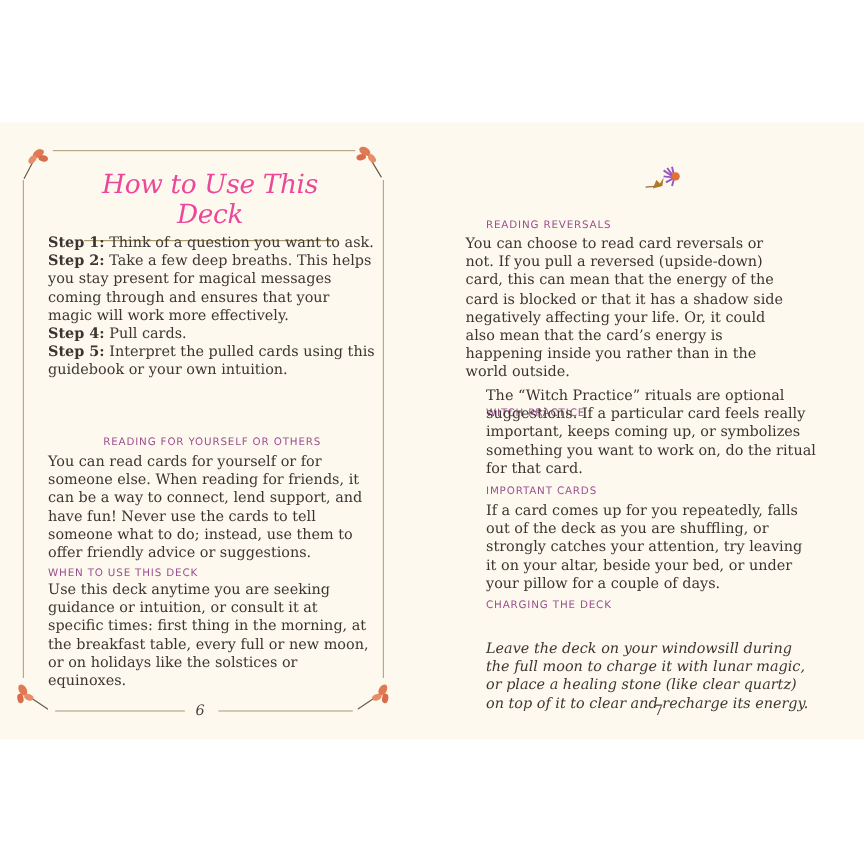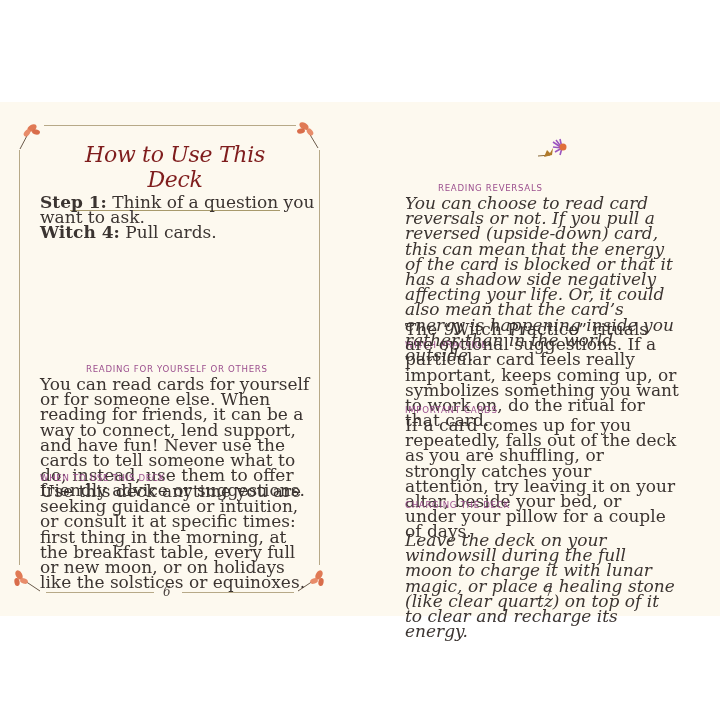--- a/index.html
+++ b/index.html
@@ -6,23 +6,23 @@
   body { width:720px; height:720px; background:#ffffff; position:relative; overflow:hidden;
          font-family:"DejaVu Serif", serif; }
   .spread { position:absolute; left:0; top:102px; width:720px; height:514px; background:#fdf9ef; }
   .frame-top { position:absolute; left:44px; top:125px; width:252px; height:1px; background:#b7a988; }
   .frame-left { position:absolute; left:19px; top:150px; width:1px; height:415px; background:#b7a988; }
   .frame-right { position:absolute; left:319px; top:150px; width:1px; height:415px; background:#b7a988; }
   .frame-bottom-l { position:absolute; left:46px; top:592px; width:108px; height:1px; background:#b7a988; }
   .frame-bottom-r { position:absolute; left:182px; top:592px; width:112px; height:1px; background:#b7a988; }
   .sprig { position:absolute; width:30px; height:30px; }
   .title { position:absolute; left:70px; top:142px; width:210px; text-align:center;
-           font-family:"DejaVu Serif", serif; font-style:italic; font-size:22px; color:#7f1d1d;
-           border-bottom:1px solid #a89a6c; padding-bottom:18px; letter-spacing:-0.3px; }
-  .txt { position:absolute; font-size:17px; line-height:15.2px; color:#3b3431; }
+           font-family:"DejaVu Serif", serif; font-style:italic; font-size:22px; color:#ec4899;
+           border-bottom:1px solid #a89a6c; padding-bottom:8px; letter-spacing:-0.3px; }
+  .txt { position:absolute; font-size:12px; line-height:15.2px; color:#3b3431; }
   .txt b { font-weight:bold; }
   .head { position:absolute; font-family:"DejaVu Sans", sans-serif; font-size:8.6px;
           letter-spacing:0.7px; color:#9b4f8e; text-transform:uppercase; }
   .pagenum { position:absolute; font-size:12px; color:#4a4240; }
   .pagenum.italic { font-style:italic; }
 </style>
 </head>
 <body>
 
 <div class="spread"></div>
@@ -55,21 +55,23 @@
   <path d="M0 26 L18 14" stroke="#6b5a4a" stroke-width="1"></path>
   <ellipse cx="21" cy="10" rx="5" ry="3.2" fill="#e07a55" transform="rotate(-60 21 10)"></ellipse>
   <ellipse cx="16" cy="16" rx="4" ry="2.6" fill="#e88c6a" transform="rotate(-20 16 16)"></ellipse>
   <ellipse cx="23" cy="17" rx="4" ry="2.6" fill="#d96d4b" transform="rotate(-80 23 17)"></ellipse>
 </svg>
 
 <div class="title">How to Use This Deck</div>
 
 <div class="txt" style="left:40px;top:195px;width:275px;">
   <div><b>Step 1:</b><span> Think of a question you want to ask.</span></div>
-  <div><b>Witch 4:</b><span> Pull cards.</span></div>
+  <div><b>Step 2:</b><span> Take a few deep breaths. This helps you stay present for magical messages coming through and ensures that your magic will work more effectively.</span></div>
+  <div><b>Step 4:</b><span> Pull cards.</span></div>
+  <div><b>Step 5:</b><span> Interpret the pulled cards using this guidebook or your own intuition.</span></div>
 </div>
 
 <div class="head" style="left:40px;top:364px;padding-left:46px;">Reading for Yourself or Others</div>
 <div class="txt" style="left:40px;top:377px;width:272px;">You can read cards for yourself or for someone else. When reading for friends, it can be a way to connect, lend support, and have fun! Never use the cards to tell someone what to do; instead, use them to offer friendly advice or suggestions.</div>
 
 <div class="head" style="left:40px;top:473px;">When to Use This Deck</div>
 <div class="txt" style="left:40px;top:484px;width:272px;">Use this deck anytime you are seeking guidance or intuition, or consult it at specific times: first thing in the morning, at the breakfast table, every full or new moon, or on holidays like the solstices or equinoxes.</div>
 
 <div class="pagenum italic" style="left:163px;top:585px;">6</div>
 
@@ -80,22 +82,22 @@
     <line x1="26" y1="10" x2="17" y2="4"></line>
     <line x1="26" y1="10" x2="20" y2="2"></line>
     <line x1="26" y1="10" x2="24" y2="1"></line>
     <line x1="26" y1="10" x2="17" y2="9"></line>
     <line x1="26" y1="10" x2="19" y2="14"></line>
     <line x1="26" y1="10" x2="24" y2="17"></line>
   </g>
   <circle cx="27" cy="9" r="3.5" fill="#e0703a"></circle>
 </svg>
 
-<div class="head" style="left:405px;top:183px;margin-left:33px;">Reading Reversals</div>
-<div class="txt" style="left:405px;top:196px;width:272px;font-style:italic;">You can choose to read card reversals or not. If you pull a reversed (upside-down) card, this can mean that the energy of the card is blocked or that it has a shadow side negatively affecting your life. Or, it could also mean that the card’s energy is happening inside you rather than in the world outside.</div>
+<div class="head" style="left:405px;top:183px;">Reading Reversals</div>
+<div class="txt" style="left:388px;top:196px;width:272px;">You can choose to read card reversals or not. If you pull a reversed (upside-down) card, this can mean that the energy of the card is blocked or that it has a shadow side negatively affecting your life. Or, it could also mean that the card’s energy is happening inside you rather than in the world outside.</div>
 
 <div class="head" style="left:405px;top:309px;margin-top:31px;">Witch Practice</div>
 <div class="txt" style="left:405px;top:322px;width:276px;">The “Witch Practice” rituals are optional suggestions. If a particular card feels really important, keeps coming up, or symbolizes something you want to work on, do the ritual for that card.</div>
 
 <div class="head" style="left:405px;top:405px;">Important Cards</div>
 <div class="txt" style="left:405px;top:418px;width:272px;">If a card comes up for you repeatedly, falls out of the deck as you are shuffling, or strongly catches your attention, try leaving it on your altar, beside your bed, or under your pillow for a couple of days.</div>
 
 <div class="head" style="left:405px;top:500px;">Charging the Deck</div>
 <div class="txt" style="left:405px;top:533px;width:272px;font-style:italic;">Leave the deck on your windowsill during the full moon to charge it with lunar magic, or place a healing stone (like clear quartz) on top of it to clear and recharge its energy.</div>
 

